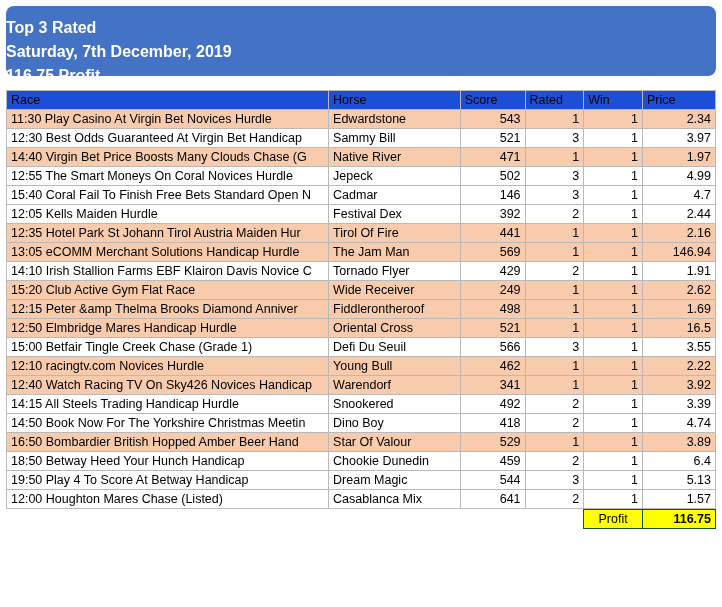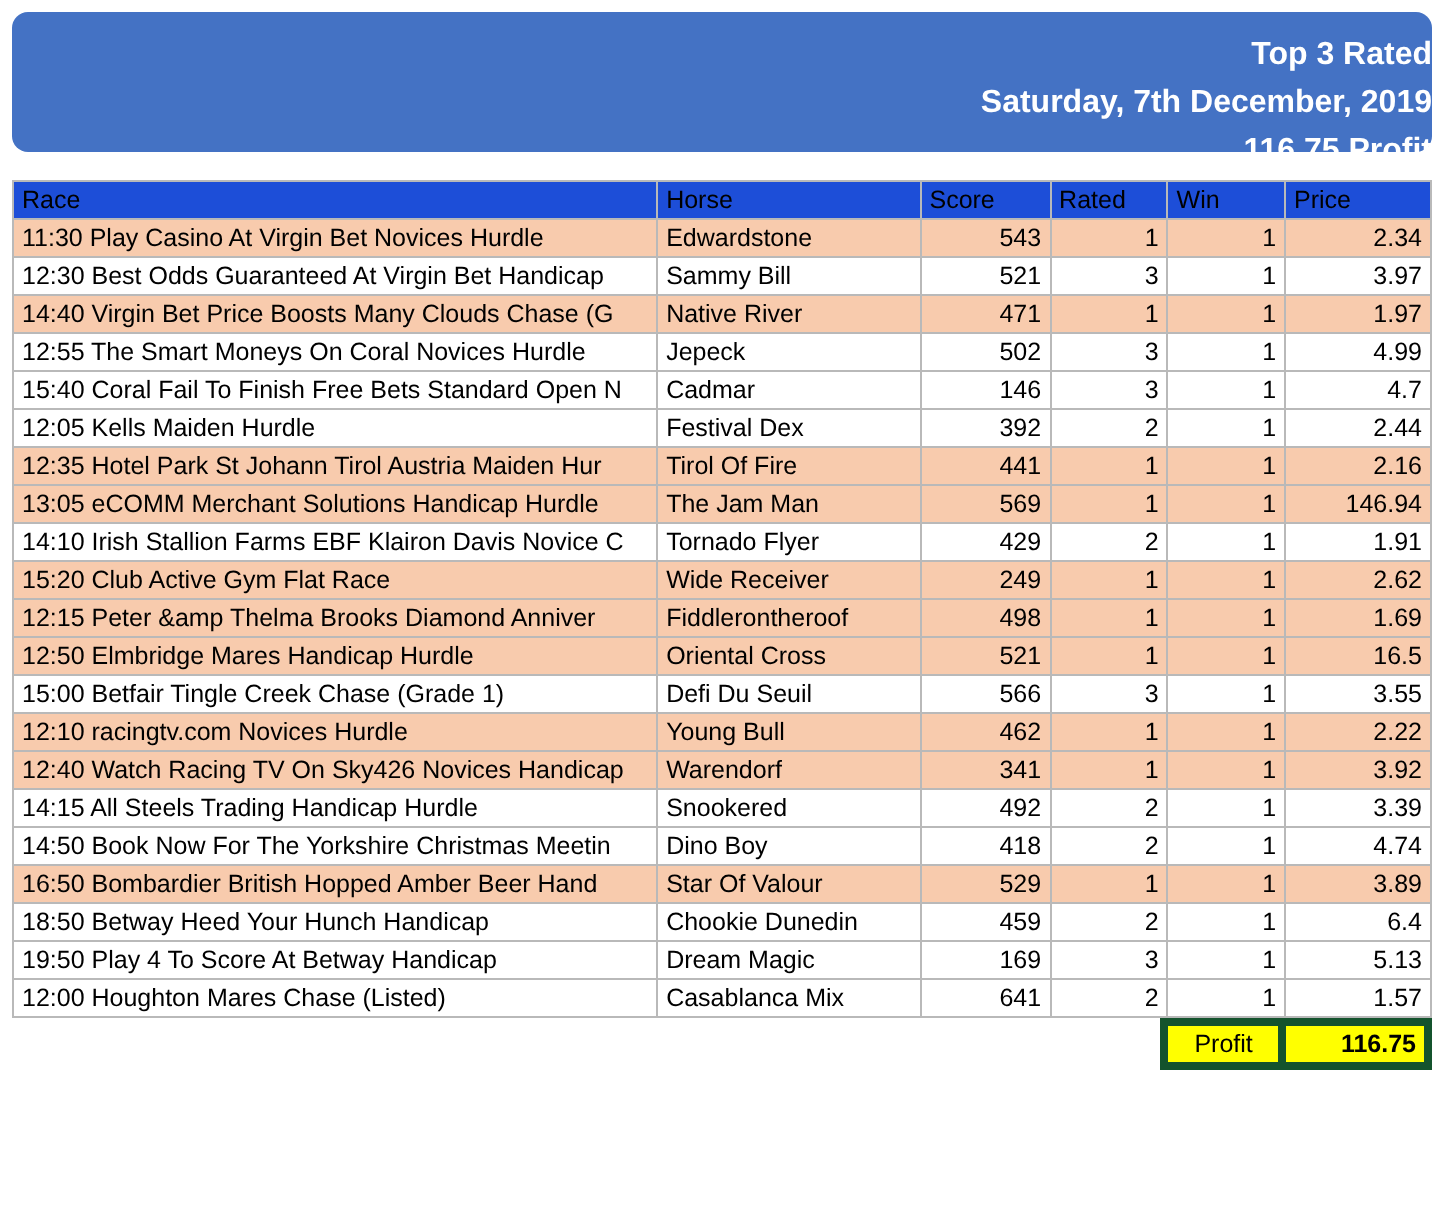--- a/index.html
+++ b/index.html
@@ -17,21 +17,21 @@
     position: relative;
     width: 722px;
     height: 607px;
     background: #ffffff;
   }
   .header-banner {
     margin: 6px 6px 14px 6px;
     background: #4472c4;
     border-radius: 8px;
     color: #ffffff;
-    text-align: right;
+    text-align: left;
     padding: 10px 0 12px 0;
     height: 70px;
     box-sizing: border-box;
   }
   .header-banner div {
     font-size: 16px;
     font-weight: bold;
     line-height: 1.5;
   }
   table.main {
@@ -64,21 +64,21 @@
   td.num { text-align: right; }
   tr.hl td { background: #f8cbad; }
   tr.plain td { background: #ffffff; }
   .footer-table {
     border-collapse: collapse;
     table-layout: fixed;
     width: 710px;
     margin: 0 0 0 6px;
   }
   .footer-table td {
-    border: 4px solid #14532d;
+    border: 1px solid #14532d;
     font-size: 12.5px;
     padding: 2px 4px;
     height: 18px;
     box-sizing: border-box;
   }
   td.spacer { border: none; background: #ffffff; }
   td.profit-label {
     background: #ffff00;
     text-align: center;
     font-weight: normal;
@@ -268,21 +268,21 @@
           <td>18:50 Betway Heed Your Hunch Handicap</td>
           <td>Chookie Dunedin</td>
           <td class="num">459</td>
           <td class="num">2</td>
           <td class="num">1</td>
           <td class="num">6.4</td>
         </tr>
         <tr class="plain">
           <td>19:50 Play 4 To Score At Betway Handicap</td>
           <td>Dream Magic</td>
-          <td class="num">169</td>
+          <td class="num">544</td>
           <td class="num">3</td>
           <td class="num">1</td>
           <td class="num">5.13</td>
         </tr>
         <tr class="plain">
           <td>12:00 Houghton Mares Chase (Listed)</td>
           <td>Casablanca Mix</td>
           <td class="num">641</td>
           <td class="num">2</td>
           <td class="num">1</td>

